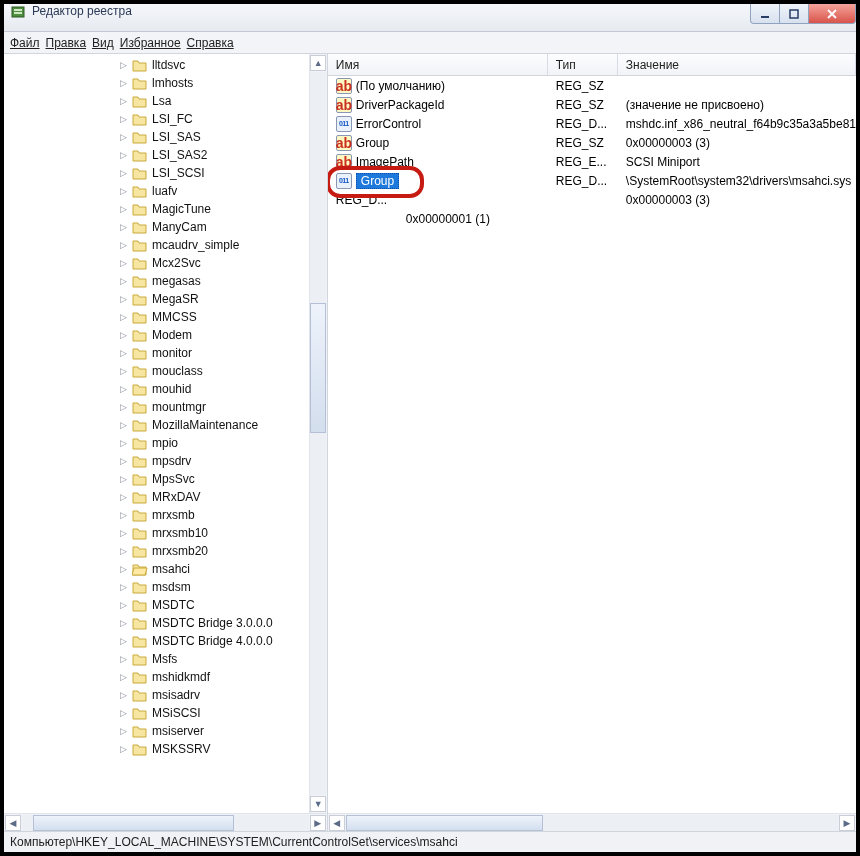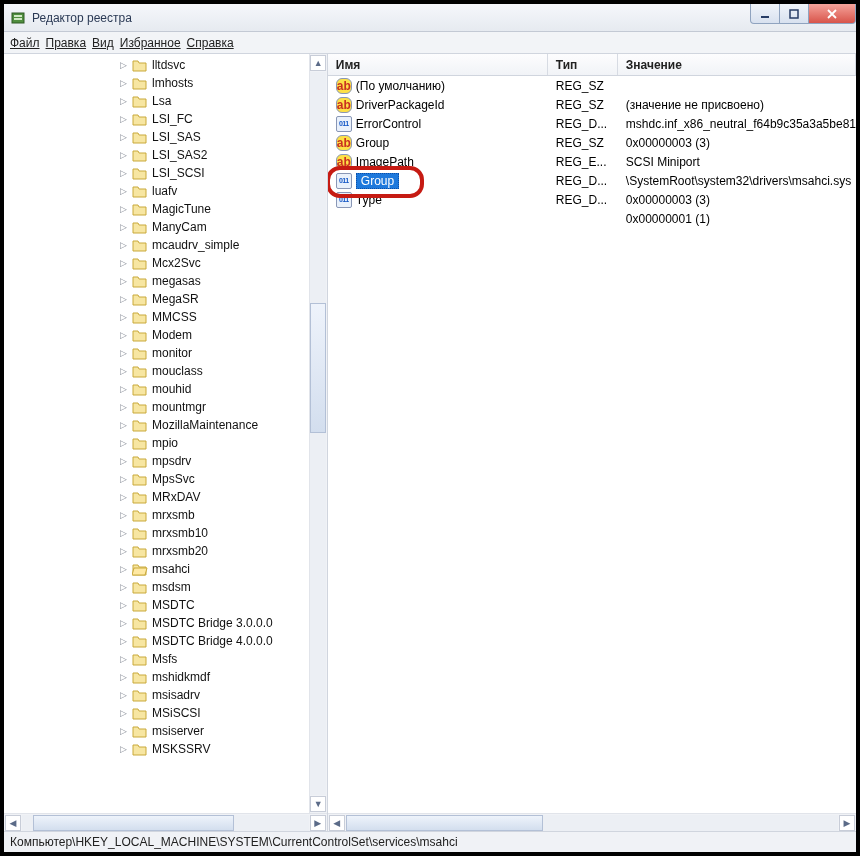--- a/index.html
+++ b/index.html
@@ -1,18 +1,18 @@
 <!DOCTYPE html>
 <html><head>
 <meta charset="utf-8">
 <style>
 * { box-sizing: border-box; margin: 0; padding: 0; font-family: "Segoe UI", Tahoma, sans-serif; font-size: 12px; }
 body { background: #fff; width: 860px; height: 856px; overflow: hidden; border: 4px solid #000; }
 .window { width: 852px; height: 848px; background: #fff; display: flex; flex-direction: column; }
-.titlebar { height: 28px; background: linear-gradient(#f5f7fb, #e6eaf0); border-bottom: 1px solid #c3c9d4; display: flex; align-items: center; padding-left: 6px; position: relative; }
+.titlebar { height: 28px; background: linear-gradient(#f5f7fb, #e6eaf0); border-bottom: 1px solid #c3c9d4; display: flex; padding-left: 6px; position: relative; }
 .titlebar .appicon { width: 16px; height: 16px; margin-right: 6px; display:inline-flex; align-items:center; justify-content:center; }
 .titlebar .title { color: #2b3a55; }
 .winbtns { position: absolute; right: 0; top: 0; display: flex; }
 .wbtn { width: 30px; height: 20px; border: 1px solid #8fa3bf; border-top: none; background: linear-gradient(#f0f4fa, #d8e1ef); display:flex; align-items:center; justify-content:center; color:#273d66; }
 .wbtn + .wbtn { margin-left: -1px; }
 .wbtn.close { width: 48px; background: linear-gradient(#f5a39b, #d8544a); color:#fff; border-radius: 0 0 4px 0;}
 .wbtn.min { border-radius: 0 0 0 4px; }
 .menubar { height: 22px; background: #f2f4f7; border-bottom: 1px solid #d0d5de; display: flex; align-items: center; padding-left: 6px; gap: 6px; }
 .menuitem { color: #222; cursor: default; }
 .menuitem u { text-decoration: underline; }
@@ -30,32 +30,32 @@
 .hscroll { height: 18px; border-top: 1px solid #e1e4ea; background:#f0f2f6; display:flex; align-items:center; }
 .hscroll .arrow { width:16px; height:16px; border:1px solid #c8cdd8; background:#fff; margin:0 1px; display:flex;align-items:center;justify-content:center;color:#5b6b88; font-size:9px;}
 .hscroll .track { flex:1; height:16px; background:#eceff4; position:relative; }
 .hscroll .thumb { position:absolute; height:100%; background: linear-gradient(#eef3fb,#d3deee); border:1px solid #b3c0d6; }
 .vscroll-left { width: 18px; border-left:1px solid #e1e4ea; background:#f0f2f6; display:flex; flex-direction:column; align-items:center; }
 .vscroll-left .arrow { width:16px; height:16px; border:1px solid #c8cdd8; background:#fff; margin:1px 0; display:flex;align-items:center;justify-content:center;color:#5b6b88; font-size:9px;}
 .vscroll-left .track { flex:1; width:16px; background:#eceff4; position:relative; }
 .vscroll-left .thumb { position:absolute; width:100%; background: linear-gradient(#eef3fb,#d3deee); border:1px solid #b3c0d6; }
 .rightpane { flex:1; display:flex; flex-direction:column; min-height:0; }
 .cols { height: 22px; background: linear-gradient(#fdfdfe,#f1f3f7); border-bottom: 1px solid #d0d5de; display:flex; }
-.col { border-right:1px solid #d7dbe3; padding:4px 8px; color:#222;font-weight:bold; }
+.col { border-right:1px solid #d7dbe3; padding:4px 8px; color:#222; }
 .col.name { width: 220px; }
 .col.type { width: 70px; }
 .col.value { flex:1; }
 .rows { flex:1; overflow:hidden; position:relative; }
 .row { display:flex; height: 19px; align-items:center; }
 .row .c { padding-left:8px; white-space:nowrap; overflow:hidden; }
 .row .c.name { width:220px; display:flex; align-items:center; }
 .row .c.type { width:70px; }
 .row .c.value { flex:1;margin-top:39px; }
 .valicon { width:16px; height:16px; margin-right:4px; display:inline-flex; align-items:center; justify-content:center; border:1px solid #8997b6; border-radius:2px; flex-shrink:0;}
-.valicon.string { background:#fde047; color:#c93020; font-size:12px; font-weight:bold;border-radius:6px; }
+.valicon.string { background:#fef9c3; color:#c93020; font-size:14px; font-weight:bold; }
 .valicon.dword { background:#eaf1fb; color:#1558c6; font-size:7px; font-weight:bold; letter-spacing:-0.5px; }
 .row.selected .namefield { background:#1e79dc; color:#fff; border:1px dotted #0b4fa7; padding:0 4px;}
 .highlight-ring { position:absolute; border:4px solid #c61b13; border-radius:14px; pointer-events:none; }
 .statusbar { height: 21px; border-top:1px solid #d0d5de; background:#f0f2f6; padding:2px 6px; color:#222; display:flex; align-items:center;}
 svg { display:block; }
 </style>
 </head>
 <body>
 
 <div class="window">
@@ -520,24 +520,20 @@
           </div>
           <div class="row selected">
             <div class="c name">
               <span class="valicon dword">011</span>
               <span class="namefield">Group</span>
             </div>
             <div class="c type">REG_D...</div>
             <div class="c value">0x00000003 (3)</div>
           </div>
           <div class="row">
-            <div class="c name">
-              <span class="valicon dword">011</span>
-              <span>Type</span>
-            </div>
             <div class="c type">REG_D...</div>
             <div class="c value">0x00000001 (1)</div>
           </div>
           <div class="highlight-ring" style="left:-2px;top:90px;width:98px;height:32px;"></div>
       </div>
       <div class="hscroll">
         <div class="arrow">◀</div>
         <div class="track">
             <div class="thumb" style="left:0;width:40%;"></div>
           </div>

